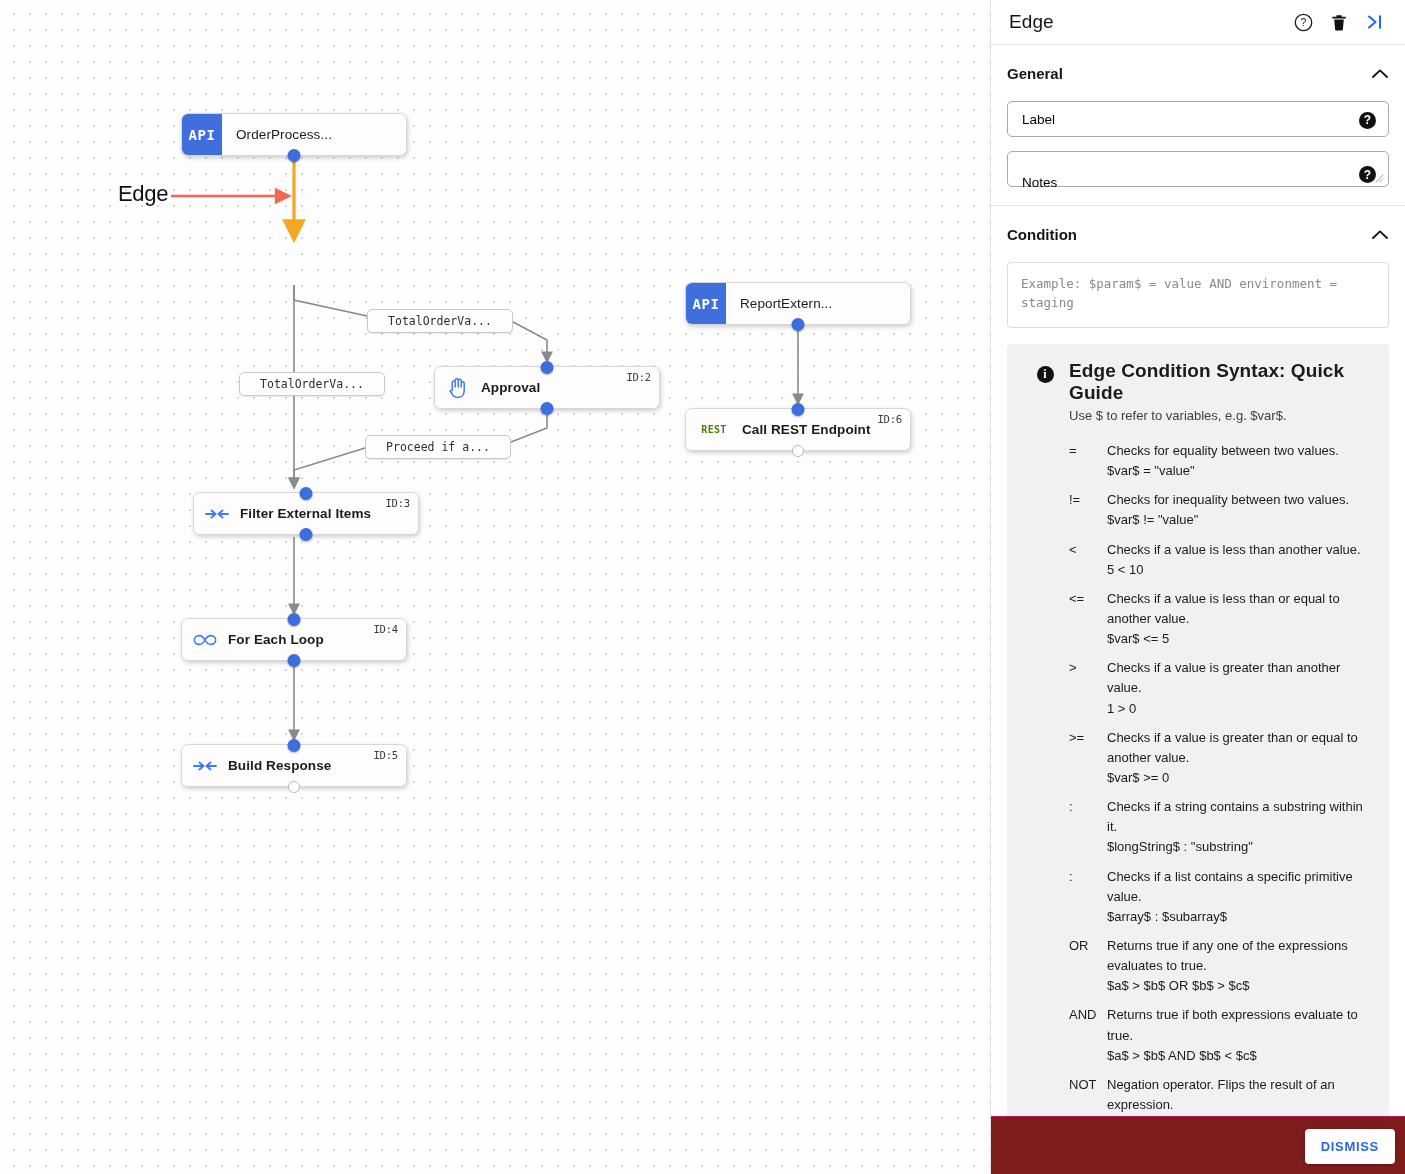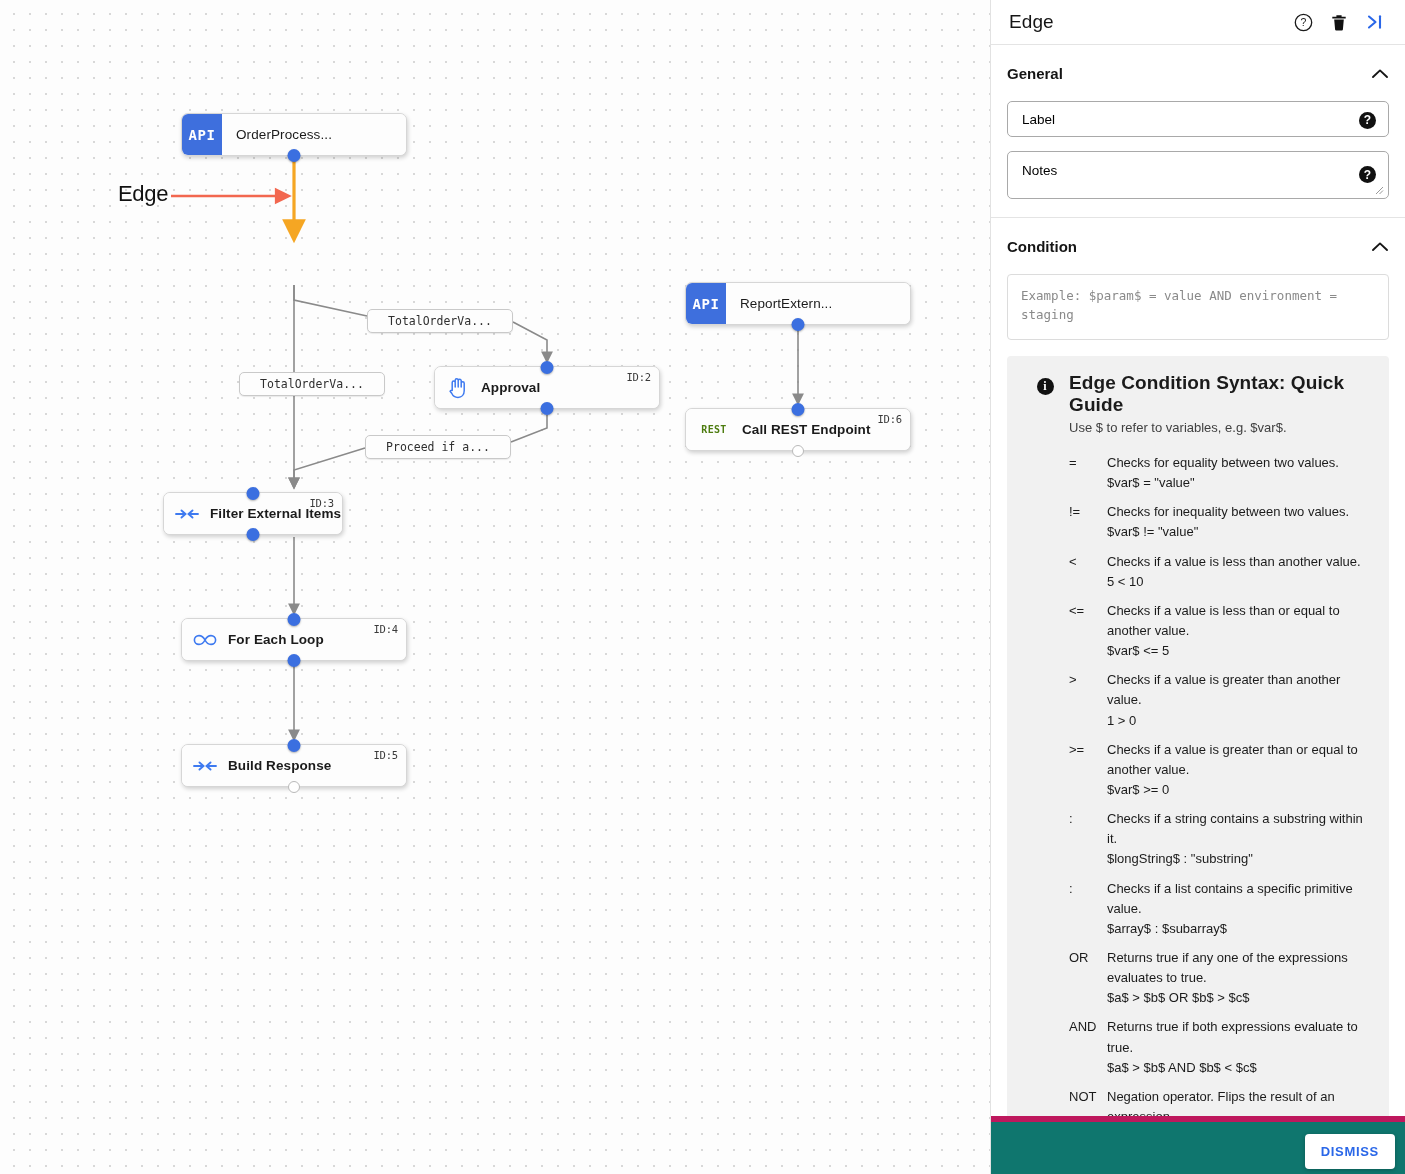--- a/index.html
+++ b/index.html
@@ -94,21 +94,21 @@
   }
   .section-head .chev { margin-left: auto; }
   .sec-divider { height: 1px; background: #e4e4e4; margin: 0; }
 
   .field {
     border: 1px solid #a9a9a9; border-radius: 5px; position: relative;
     display: flex; align-items: center; padding: 0 46px 0 14px;
     background: #fff;
   }
   .field.single { height: 36px; }
-  .field.multi { height: 48px; align-items: flex-start; padding-top: 11px; }
+  .field.multi { height: 36px; align-items: flex-start; padding-top: 23px; }
   .field .ph { font-size: 13.5px; color: #000000; }
   .qmark {
     position: absolute; right: 12px; width: 17px; height: 17px; border-radius: 50%;
     background: #111; color: #fff; font-size: 12px; font-weight: 700;
     display: flex; align-items: center; justify-content: center;
     font-family: "Liberation Sans", sans-serif; line-height: 1;
   }
   .field.single .qmark { top: 9.5px; }
   .field.multi .qmark { top: 14px; }
   .resize-grip {
@@ -138,21 +138,21 @@
   .op-row { display: flex; margin-bottom: 9px; }
   .op-sym {
     width: 38px; flex: 0 0 38px; font-size: 13px; color: #1b1b1b;
     line-height: 1.55;
   }
   .op-desc { flex: 1; font-size: 13px; color: #1b1b1b; line-height: 1.55; }
   .op-ex { font-size: 13px; color: #1b1b1b; line-height: 1.55; }
 
   #panel-footer {
     position: absolute; left: 0; right: 0; bottom: 0; height: 58px;
-    border-top: 6px solid #be185d; background: #0f766e;
+    border-top: 1px solid #be185d; background: #7f1d1d;
   }
   #dismiss-btn {
     position: absolute; right: 10px; top: 12px;
     background: #fff; border: none; border-radius: 4px;
     box-shadow: 0 1px 4px rgba(0,0,0,.26);
     color: #2a67e8; font-size: 13px; font-weight: 700; letter-spacing: .7px;
     padding: 10px 16px; cursor: pointer;
     font-family: "Liberation Sans", sans-serif;
   }
 </style>
@@ -213,21 +213,21 @@
               <path d="M4.2,13.5 V5.4 a1.5,1.5 0 0 1 3,0 V10 V3.2 a1.5,1.5 0 0 1 3,0 V10 V3.8 a1.5,1.5 0 0 1 3,0 V10 V6.2 a1.5,1.5 0 0 1 3,0 v7.6 c0,4-2.6,6.6-6.2,6.6 c-3.2,0-5.1-1.5-6.3-4.2 L2.1,14.2 a1.5,1.5 0 0 1 2.1,-0.7 z" fill="#ffffff" stroke="#3e7af0" stroke-width="1.5" stroke-linejoin="round"></path>
             </svg>
         </div>
         <div class="node-title">Approval</div>
       </div>
       <div class="node-id">ID:2</div>
       <div class="port top"></div>
       <div class="port bot"></div>
     </div>
 
-    <div class="node" style="left:163px;top:492px;width:180px;height:43px;">
+    <div class="node" style="left:193px;top:492px;width:226px;height:43px;">
       <div class="nbody">
         <div class="node-icon">
           <svg width="24" height="16" viewBox="0 0 24 16">
               <g stroke="#3e7af0" stroke-width="1.9" fill="none" stroke-linecap="round">
                 <line x1="1" y1="8" x2="10" y2="8"></line>
                 <polyline points="6.5,4.5 10.5,8 6.5,11.5"></polyline>
                 <line x1="23" y1="8" x2="14" y2="8"></line>
                 <polyline points="17.5,4.5 13.5,8 17.5,11.5"></polyline>
               </g>
             </svg>

